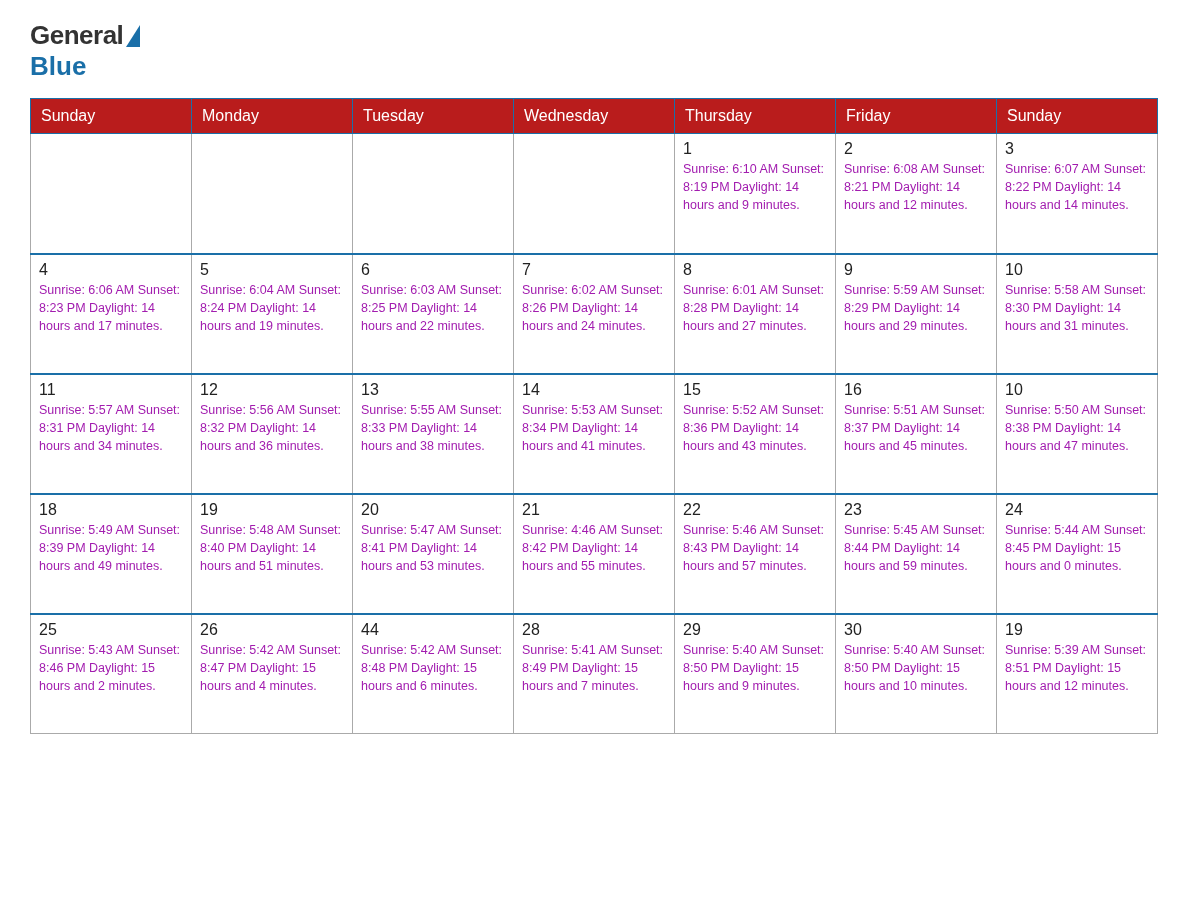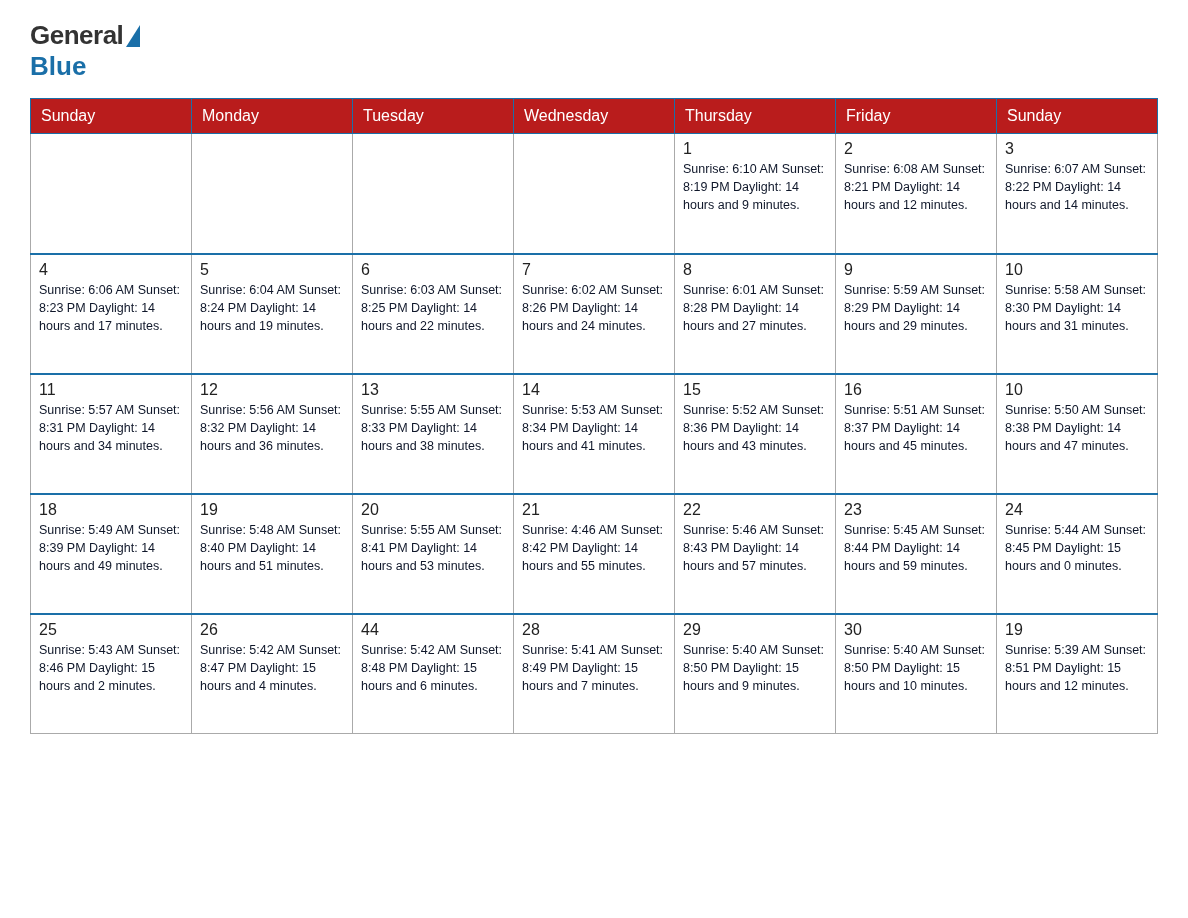--- a/index.html
+++ b/index.html
@@ -83,21 +83,21 @@
     }
     .day-number {
       font-size: 16px;
       color: #222;
       font-weight: normal;
       display: block;
       margin-bottom: 2px;
     }
     .day-info {
       font-size: 12.5px;
-      color: #0f172a;
+      color: #a21caf;
       line-height: 1.45;
     }
     .empty-cell {
       background: #fff;
     }
     .row-divider td {
       border-top: 2px solid #1a6fa8;
     }
   </style>
 </head>
@@ -267,21 +267,21 @@
         </td>
         <td>
           <span class="day-number">19</span>
           <div class="day-info">Sunrise: 5:48 AM
 Sunset: 8:40 PM
 Daylight: 14 hours
 and 51 minutes.</div>
         </td>
         <td>
           <span class="day-number">20</span>
-          <div class="day-info">Sunrise: 5:55 AM
+          <div class="day-info">Sunrise: 5:47 AM
 Sunset: 8:41 PM
 Daylight: 14 hours
 and 53 minutes.</div>
         </td>
         <td>
           <span class="day-number">21</span>
           <div class="day-info">Sunrise: 4:46 AM
 Sunset: 8:42 PM
 Daylight: 14 hours
 and 55 minutes.</div>

